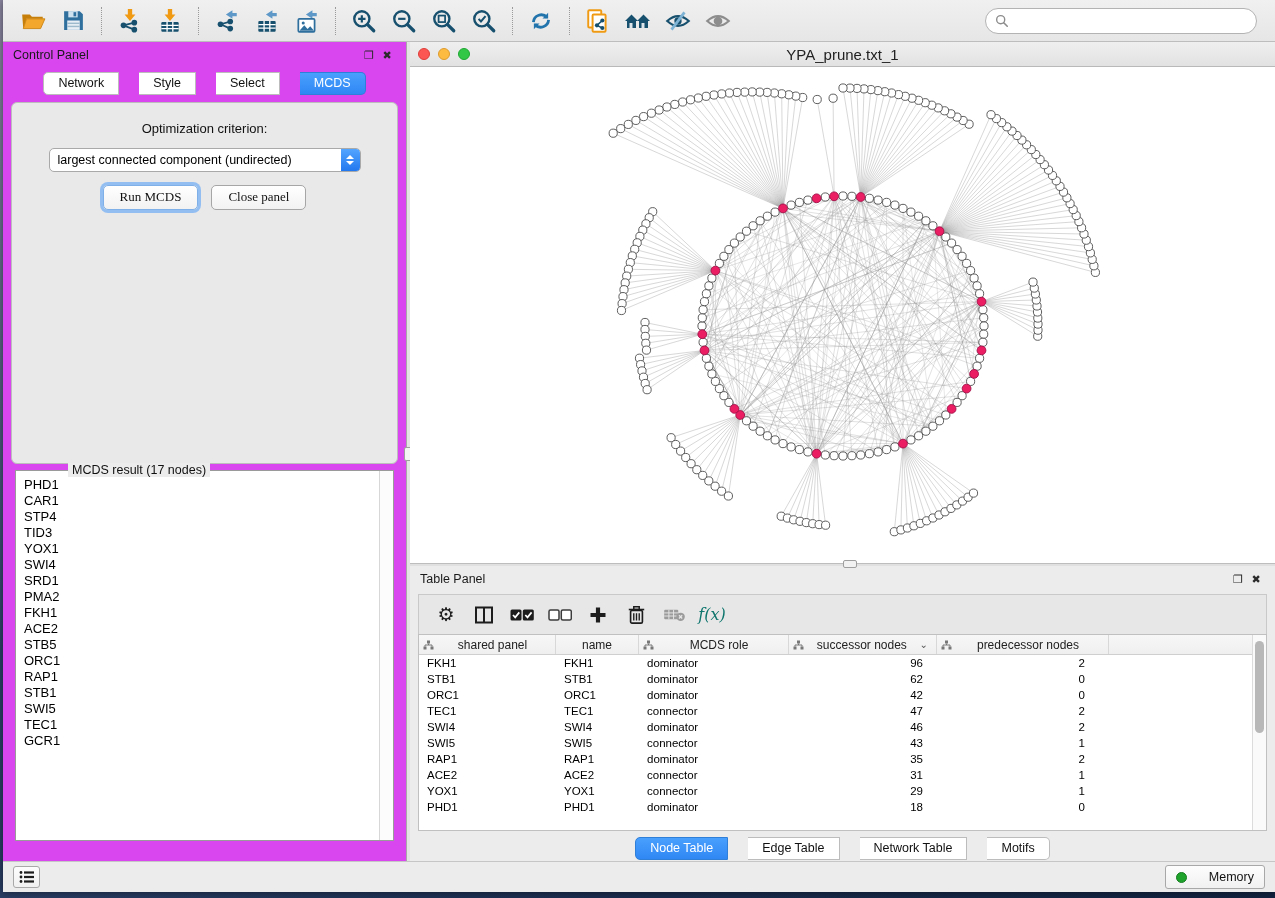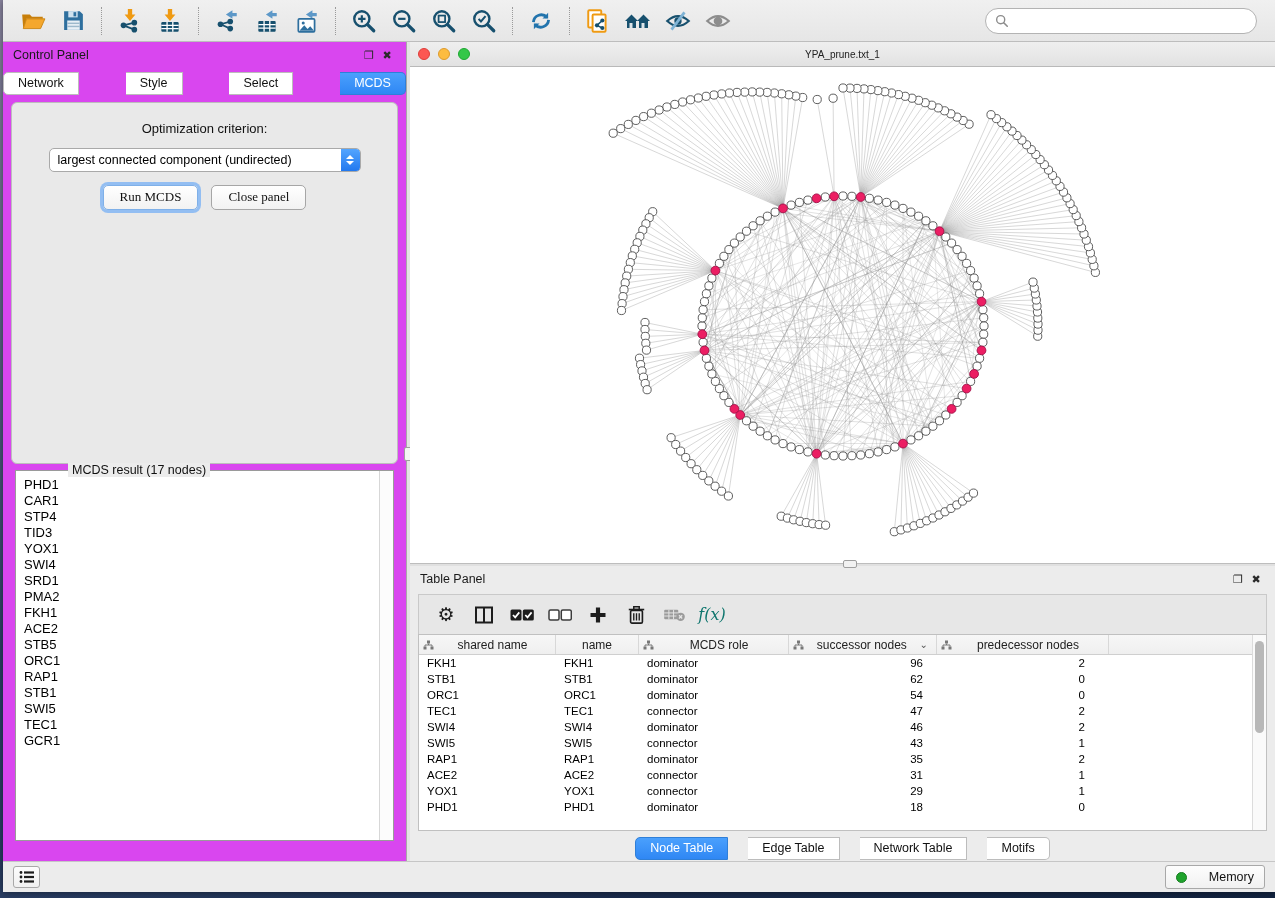--- a/index.html
+++ b/index.html
@@ -23,21 +23,21 @@
 
   
   .main { flex:1; display:flex; min-height:0; }
 
   
   .cpanel { width:403px; flex:0 0 403px; background:#d946ef; display:flex; flex-direction:column; }
   .phead { height:26px; flex:0 0 26px; display:flex; align-items:center; padding:0 10px;
     font-size:12.5px; color:#1a1a1a; }
   .phead .sp { flex:1; }
   .wbtn { font-size:11px; color:#2b2b2b; width:18px; text-align:center; cursor:pointer; }
-  .seg { display:flex; justify-content:space-between; margin:4px 0 0 0;gap:20px; }
+  .seg { display:flex; justify-content:center; margin:4px 0 0 0;gap:20px; }
   .seg .tab { font-size:12.5px; padding:3px 14px 4px; background:#fff; border:1px solid #bcbcbc;
     border-left:none; color:#111; cursor:pointer; }
   .seg .tab:first-child { border-left:1px solid #bcbcbc; border-radius:5px 0 0 5px; }
   .seg .tab:last-child { border-radius:0 5px 5px 0; }
   .seg .tab.active { background:linear-gradient(#4aa0fd,#2f87f4); color:#fff; border-color:#2f7fd8; }
   .tabbody { margin:7px 8px 0 8px; height:362px; background:#e9e9e9; border:1px solid #bdbdbd;
     border-radius:6px; padding-top:18px; }
   .optlabel { text-align:center; font-size:13px; color:#111; margin-bottom:12px; }
   .selectbox { margin:0 auto; width:312px; height:24px; background:#fff; border:1px solid #a9a9a9;
     border-radius:5px; display:flex; align-items:center; cursor:pointer; overflow:hidden; }
@@ -66,21 +66,21 @@
 
   
   .right { flex:1; display:flex; flex-direction:column; min-width:0; }
   .nettitle { height:25px; flex:0 0 25px; background:linear-gradient(#efefef,#e2e2e2);
     border-bottom:1px solid #b9b9b9; display:flex; align-items:center; padding:0 8px; position:relative; }
   .lights { display:flex; gap:8px; }
   .light { width:12px; height:12px; border-radius:50%; cursor:pointer; }
   .light.red { background:#fc5753; border:1px solid #df3e3a; }
   .light.yel { background:#fdbc40; border:1px solid #de9b2d; }
   .light.grn { background:#33c748; border:1px solid #1ea832; }
-  .nettitle .title { position:absolute; left:0; right:0; text-align:center; font-size:10px; color:#222; }
+  .nettitle .title { position:absolute; left:0; right:0; text-align:center; font-size:15px; color:#222; }
   .netcanvas { flex:1; background:#fff; position:relative; min-height:0; }
   .netcanvas svg { position:absolute; inset:0; }
   .hsplit { height:3px; flex:0 0 3px; background:#e0e0e0; border-top:1px solid #bdbdbd; position:relative; cursor:row-resize; }
   .hsplit .grip { position:absolute; left:50%; top:-4px; width:14px; height:8px; background:#f2f2f2;
     border:1px solid #9f9f9f; border-radius:2px; }
 
   
   .tpanel { height:295px; flex:0 0 295px; background:#ececec; display:flex; flex-direction:column; }
   .ttoolbar { height:40px; flex:0 0 40px; margin:2px 8px 0 8px; background:#e7e7e7;
     border:1px solid #c9c9c9; border-bottom:none; display:flex; align-items:center; padding:0 10px; gap:4px; }
@@ -1059,21 +1059,21 @@
         <div class="tablewrap">
           <div class="tgrid">
             <div class="thead">
                 <div class="th">
        <svg width="11" height="10" viewBox="0 0 11 10" style="flex:0 0 auto">
   <rect x="4" y="0.5" width="3" height="3" fill="#777"></rect>
                     <rect x="0.5" y="6.5" width="3" height="3" fill="#777"></rect>
   <rect x="7.5" y="6.5" width="3" height="3" fill="#777"></rect>
   <path d="M5.5 3.5 V5 M2 6.5 V5 H9 V6.5" stroke="#777" stroke-width="1" fill="none"></path>
                   </svg>
-                  <span class="lbl">shared name</span>
+                  <span class="lbl">shared panel</span>
 
      </div>
                 <div class="th">
        <span class="lbl">name</span>
 
      </div>
                 <div class="th">
        <svg width="11" height="10" viewBox="0 0 11 10" style="flex:0 0 auto">
   <rect x="4" y="0.5" width="3" height="3" fill="#777"></rect>
                     <rect x="0.5" y="6.5" width="3" height="3" fill="#777"></rect>
@@ -1119,21 +1119,21 @@
        <div class="td">STB1</div>
        <div class="td">dominator</div>
        <div class="td num">62</div>
        <div class="td num2">0</div>
        <div class="td"></div>
      </div>
                 <div class="trow">
        <div class="td">ORC1</div>
        <div class="td">ORC1</div>
        <div class="td">dominator</div>
-       <div class="td num">54</div>
+       <div class="td num">42</div>
        <div class="td num2">0</div>
        <div class="td"></div>
      </div>
                 <div class="trow">
        <div class="td">TEC1</div>
        <div class="td">TEC1</div>
        <div class="td">connector</div>
        <div class="td num">47</div>
        <div class="td num2">2</div>
        <div class="td"></div>

